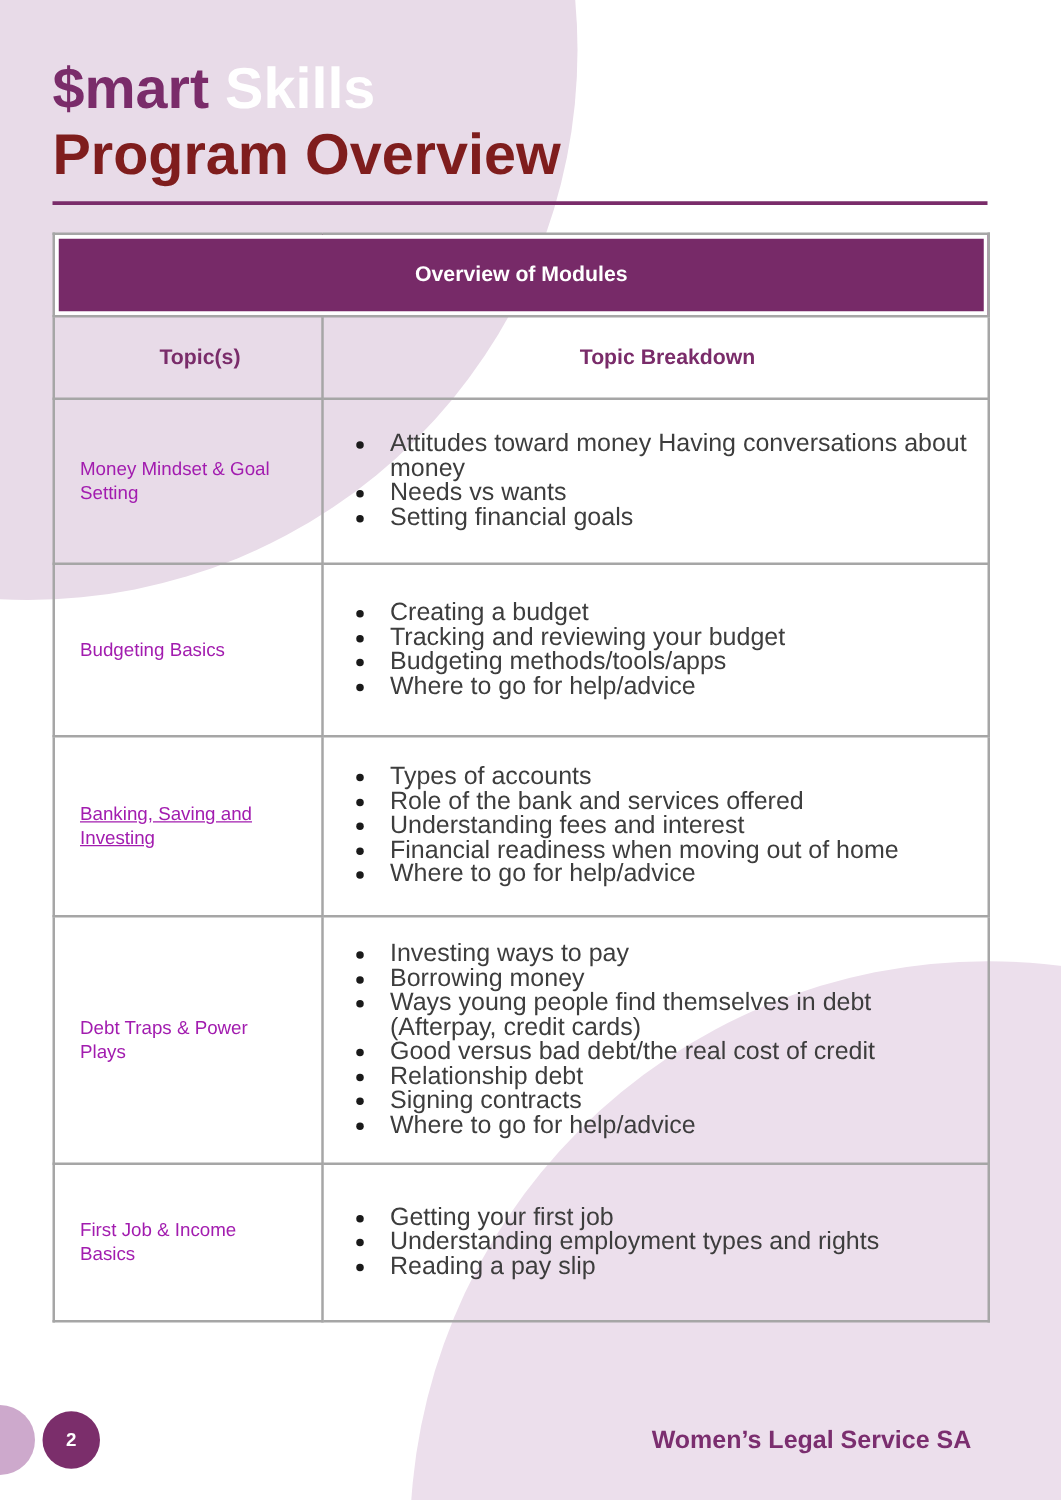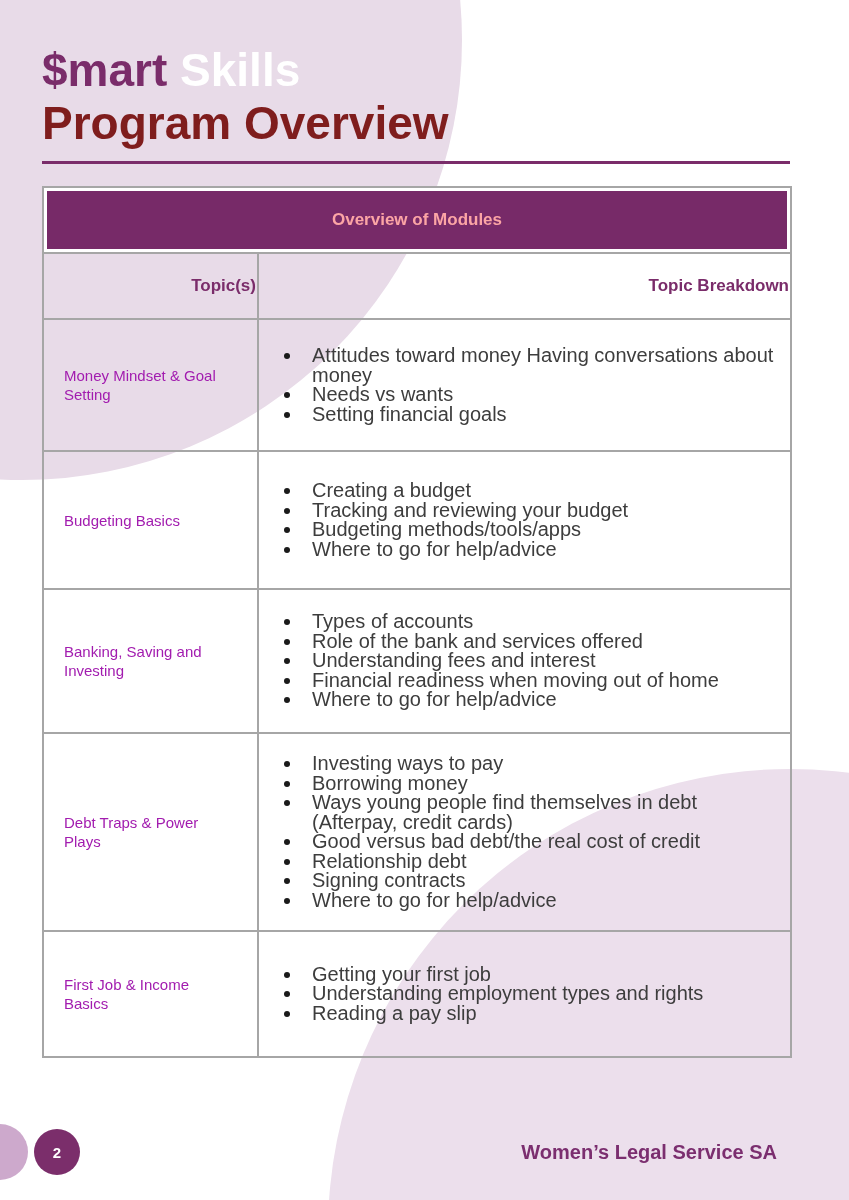--- a/index.html
+++ b/index.html
@@ -48,31 +48,31 @@
   }
   .modules-table th,.modules-table td{
     border:2px solid #a6a6a6;
     vertical-align:middle;
     background:transparent;
   }
   .table-title-bar th{
     height:62px;
     background:#772a68;
     box-shadow:inset 0 0 0 3px #ffffff;
-    color:#fca5a5;
+    color:#ffffff;
     font-size:17px;
     font-weight:bold;
     text-align:center;
   }
   .col-header th{
     height:62px;
     color:#7a2c6a;
     font-size:17px;
     font-weight:bold;
-    text-align:right;
+    text-align:center;
     padding-left:20px;
   }
   .topic-cell{
     width:215px;
     padding:10px 22px 10px 20px;
     font-size:15px;
     line-height:19px;
     color:#a21caf;
   }
   .breakdown-cell{
@@ -85,21 +85,21 @@
   .breakdown-cell ul{
     margin:0;
     padding-left:34px;
   }
   .breakdown-cell li{
     padding-left:9px;
   }
   .breakdown-cell li::marker{color:#1a1a1a;}
   tbody tr:nth-child(1) .topic-cell{height:110px;}
   tbody tr:nth-child(2) .topic-cell{height:116px;}
-  tbody tr:nth-child(3) .topic-cell{height:122px;}
+  tbody tr:nth-child(3) .topic-cell{height:122px;text-decoration:underline;}
   tbody tr:nth-child(4) .topic-cell{height:176px;}
   tbody tr:nth-child(5) .topic-cell{height:104px;}
   
   .footer-circle-light{
     position:absolute;left:-28px;top:1124px;width:56px;height:56px;
     border-radius:50%;background:#cda9cc;z-index:1;
   }
   .page-number-badge{
     position:absolute;left:34px;top:1129px;width:46px;height:46px;
     border-radius:50%;background:#7b2e6b;z-index:2;

